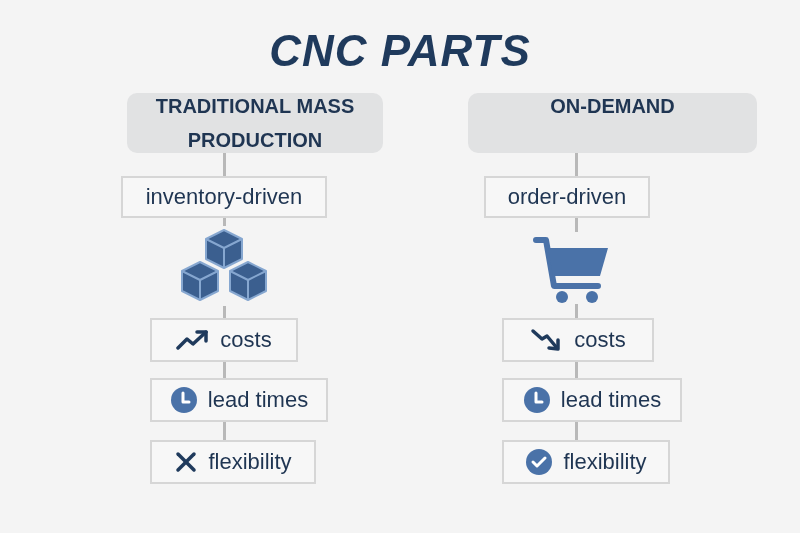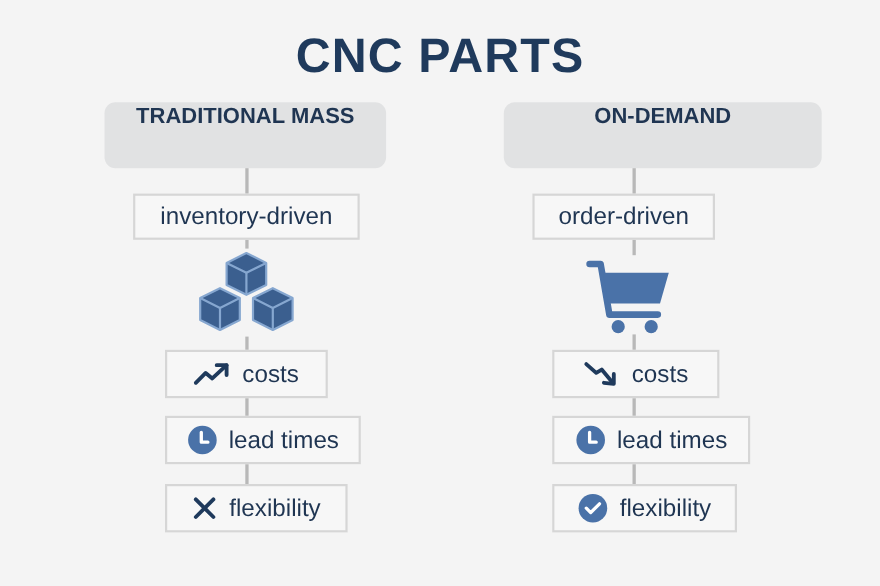--- a/index.html
+++ b/index.html
@@ -1,30 +1,31 @@
 <!DOCTYPE html>
 <html><head>
 <meta charset="utf-8">
 <style>
   html,body{margin:0;padding:0;}
   body{width:800px;height:533px;background:#f4f4f4;position:relative;overflow:hidden;font-family:"Liberation Sans","DejaVu Sans",sans-serif;color:#1f3552;}
-  .title{position:absolute;left:0;width:800px;top:26px;text-align:center;font-size:44px;font-weight:bold;letter-spacing:1px;color:#1f3a5c;}
+  .title{position:absolute;left:0;width:800px;top:26px;text-align:center;font-size:44px;font-weight:bold;letter-spacing:1px;color:#1f3a5c;font-style:italic;}
   .line{position:absolute;width:3px;background:#b8b8b8;}
-  .header{position:absolute;background:#e1e2e3;border-radius:10px;text-align:center;font-weight:bold;font-size:20px;line-height:26px;color:#1f3552;display:flex;align-items:center;justify-content:space-between;flex-direction:column;}
+  .header{position:absolute;background:#e1e2e3;border-radius:10px;text-align:center;font-weight:bold;font-size:20px;line-height:26px;color:#1f3552;display:flex;align-items:center;justify-content:space-between;flex-direction:column;margin-left:32px;}
   .pill{position:absolute;background:#f7f7f7;border:2px solid #d6d6d6;border-radius:0;box-sizing:border-box;display:flex;align-items:center;justify-content:center;font-size:22px;color:#1f3552;gap:10px;}
   .icon{display:inline-flex;align-items:center;justify-content:center;}
 </style>
 </head>
 <body>
 
 <div class="title">CNC PARTS</div>
 
 <div class="line" style="left:223px;top:150px;height:330px;"></div>
 <div class="header" style="left:95px;top:93px;width:256px;height:60px;">
   <span>TRADITIONAL MASS</span>
+  <span>PRODUCTION</span>
 </div>
 <div class="pill" style="left:121px;top:176px;width:206px;height:42px;">
   <span>inventory-driven</span>
 </div>
 <div class="icon" style="position:absolute;left:176px;top:226px;width:96px;height:80px;background:#f4f4f4;">
   <svg width="96" height="80" viewBox="0 0 96 80">
     <g stroke="#86a7d0" stroke-width="2" stroke-linejoin="round">
       <polygon points="48,4 66,13 66,33 48,42 30,33 30,13" fill="#3b5f8f"></polygon>
       <polyline points="30,13 48,22 66,13" fill="none"></polyline>
         <line x1="48" y1="22" x2="48" y2="42"></line>
@@ -59,21 +60,21 @@
   <span class="icon">
     <svg width="24" height="24" viewBox="0 0 24 24">
         <line x1="4" y1="4" x2="20" y2="20" stroke="#1f3a5c" stroke-width="3.5" stroke-linecap="round"></line>
         <line x1="20" y1="4" x2="4" y2="20" stroke="#1f3a5c" stroke-width="3.5" stroke-linecap="round"></line>
       </svg>
   </span>
   <span>flexibility</span>
 </div>
 
 <div class="line" style="left:575px;top:150px;height:330px;"></div>
-<div class="header" style="left:458px;top:93px;width:289px;height:60px;gap:32px;">
+<div class="header" style="left:436px;top:93px;width:289px;height:60px;gap:32px;">
   <span>ON-DEMAND</span>
 </div>
 <div class="pill" style="left:484px;top:176px;width:166px;height:42px;">
   <span>order-driven</span>
 </div>
 <div class="icon" style="position:absolute;left:532px;top:232px;width:82px;height:72px;background:#f4f4f4;">
   <svg width="82" height="72" viewBox="0 0 82 72">
     <path d="M4,8 L14,8 L22,54 L66,54" fill="none" stroke="#4a72a8" stroke-width="6" stroke-linecap="round" stroke-linejoin="round"></path>
     <path d="M16,16 L76,16 L68,44 L21,44 Z" fill="#4a72a8"></path>
     <circle cx="30" cy="65" r="6" fill="#4a72a8"></circle>

